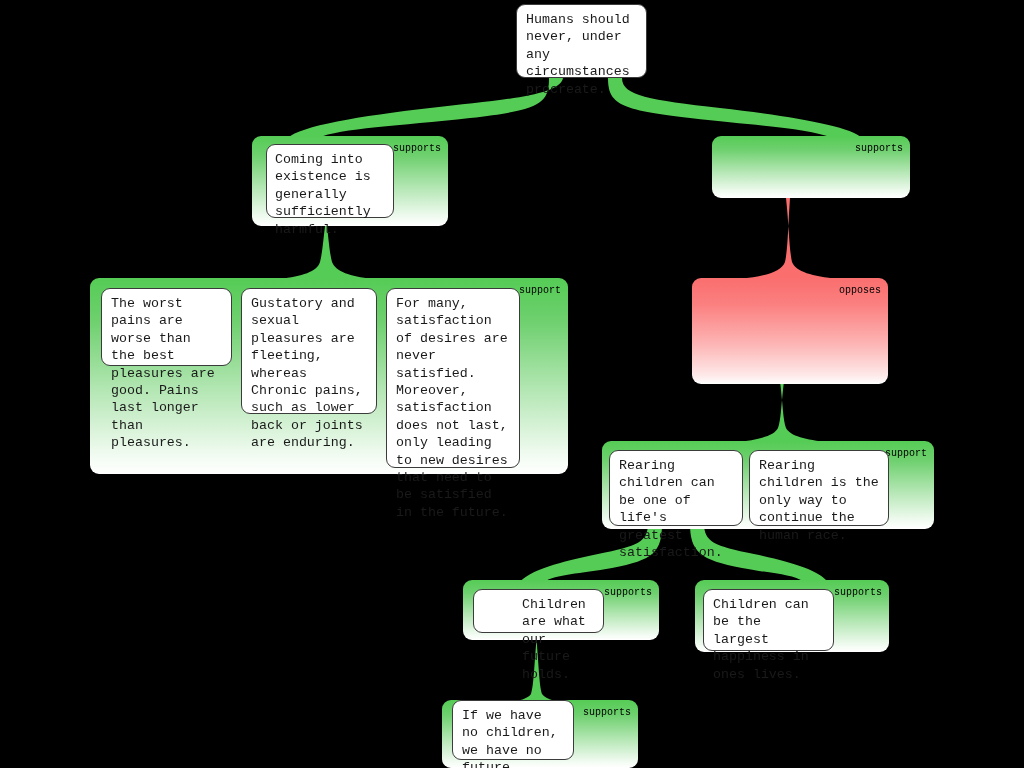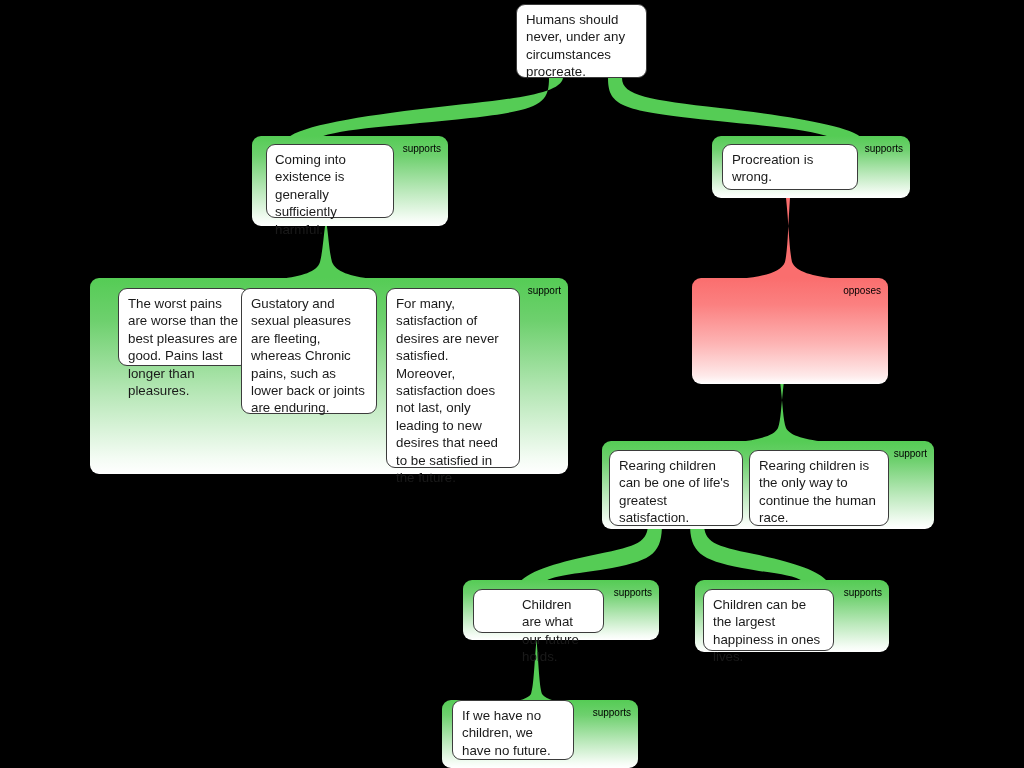--- a/index.html
+++ b/index.html
@@ -6,21 +6,21 @@
     margin: 0;
     padding: 0;
     background: #000000;
   }
   #canvas {
     position: relative;
     width: 1024px;
     height: 768px;
     background: #000000;
     overflow: hidden;
-    font-family: Liberation Sans, sans-serif;
+    font-family: Liberation Mono, monospace;
   }
   #edges {
     position: absolute;
     left: 0;
     top: 0;
     width: 1024px;
     height: 768px;
     pointer-events: none;
   }
 
@@ -137,28 +137,25 @@
   <div class="group supports" style="left:252px; top:136px; width:196px; height:90px;">
     <span class="group-label">supports</span>
   </div>
   <div class="card" style="left:266px; top:144px; width:128px; height:74px; z-index:4;padding-left:8px;">
     <span>Coming into existence is generally sufficiently harmful.</span>
   </div>
 
   <div class="group supports" style="left:712px; top:136px; width:198px; height:62px;">
     <span class="group-label">supports</span>
   </div>
-  <div class="card" style="left:722px; top:144px; width:136px; height:46px; z-index:4;">
-    <span>Procreation is wrong.</span>
-  </div>
 
   <div class="group supports" style="left:90px; top:278px; width:478px; height:196px;">
     <span class="group-label">support</span>
   </div>
-  <div class="card" style="left:101px; top:288px; width:131px; height:78px; z-index:4;margin-left:17px;">
+  <div class="card" style="left:101px; top:288px; width:131px; height:78px; z-index:4;">
     <span>The worst pains are worse than the best pleasures are good. Pains last longer than pleasures.</span>
   </div>
   <div class="card" style="left:386px; top:288px; width:134px; height:180px; z-index:4;">
     <span>For many, satisfaction of desires are never satisfied. Moreover, satisfaction does not last, only leading to new desires that need to be satisfied in the future.</span>
   </div>
   <div class="card" style="left:241px; top:288px; width:136px; height:126px; z-index:4;">
     <span>Gustatory and sexual pleasures are fleeting, whereas Chronic pains, such as lower back or joints are enduring.</span>
   </div>
 
   <div class="group opposes" style="left:692px; top:278px; width:196px; height:106px;">

